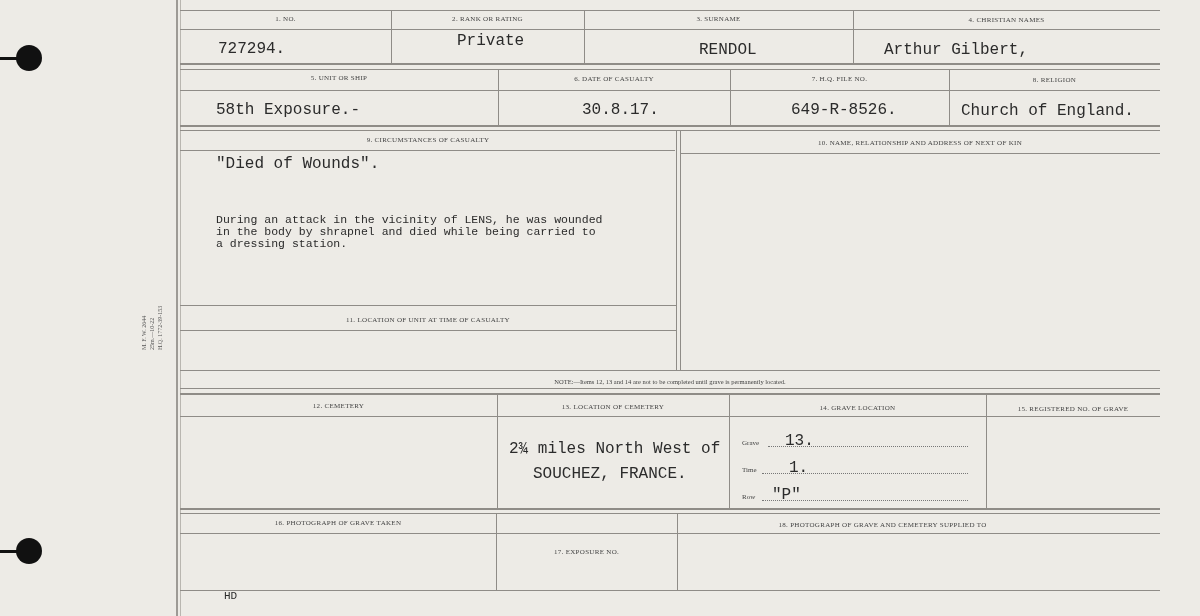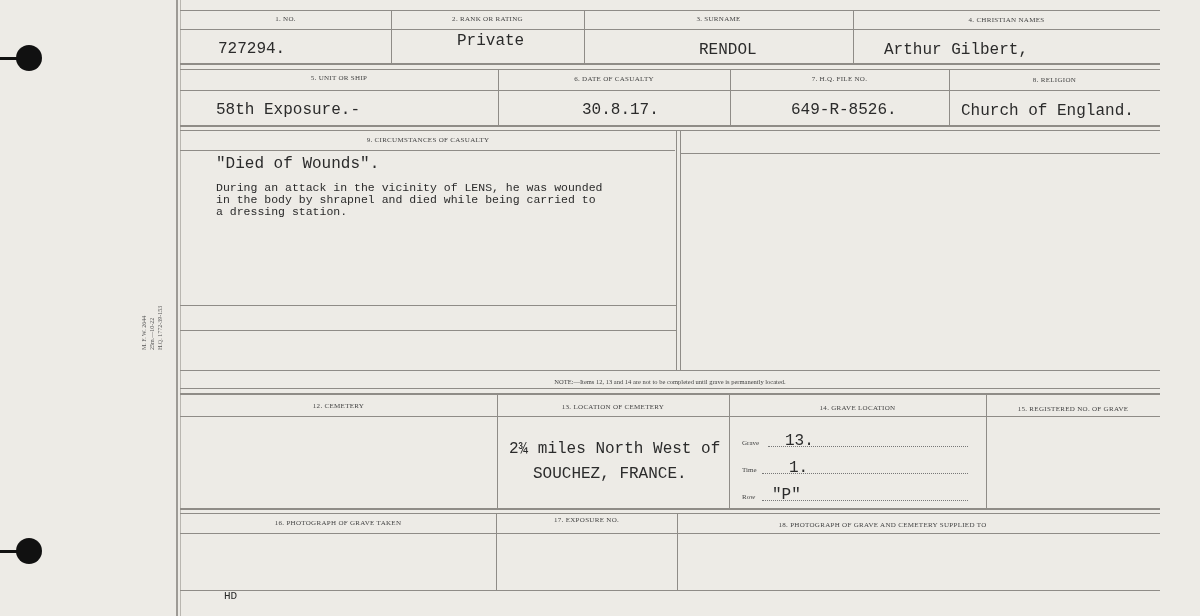--- a/index.html
+++ b/index.html
@@ -27,21 +27,21 @@
     position:absolute; font-size:7px; letter-spacing:0.3px; color:#444;
     text-transform:uppercase; text-align:center; white-space:nowrap;
     font-family:"Liberation Serif", serif;
   }
   .val {
     position:absolute; font-family:"Liberation Mono", monospace;
     font-size:16px; color:#2b2b2b; white-space:nowrap;
   }
   .para {
     position:absolute; font-family:"Liberation Mono", monospace;
-    font-size:11.5px; line-height:12px; color:#2b2b2b; white-space:pre;
+    font-size:11.5px; line-height:12px; color:#2b2b2b; white-space:pre;margin-top:32px;
   }
   .small { position:absolute; font-size:7px; color:#444; font-family:"Liberation Serif", serif; }
   .dots { position:absolute; border-bottom:1px dotted #777; height:1px; }
 </style>
 </head>
 <body>
 
 <div class="card">
 
   <div class="hole-stub" style="top:57px"></div>
@@ -95,26 +95,28 @@
   <div class="hl" style="left:180px;top:130px;width:980px"></div>
   <div class="hl" style="left:180px;top:150px;width:495px"></div>
   <div class="hl" style="left:680px;top:153px;width:480px"></div>
   <div class="vl" style="left:676px;top:130px;height:240px"></div>
   <div class="vl" style="left:680px;top:130px;height:240px"></div>
   <div class="hl" style="left:180px;top:305px;width:496px"></div>
   <div class="hl" style="left:180px;top:330px;width:496px"></div>
   <div class="hl" style="left:180px;top:370px;width:980px"></div>
 
   <div class="lbl" style="left:180px;top:136px;width:496px">9. Circumstances of Casualty</div>
+  <div class="lbl" style="left:680px;top:139px;width:480px">10. Name, Relationship and Address of Next of Kin</div>
 
   <div class="val" style="left:216px;top:155px">"Died of Wounds".</div>
   <div class="para" style="left:216px;top:182px">During an attack in the vicinity of LENS, he was wounded
 in the body by shrapnel and died while being carried to
 a dressing station.</div>
 
+  <div class="lbl" style="left:180px;top:316px;width:496px">11. Location of Unit at Time of Casualty</div>
 
   <div class="hl" style="left:180px;top:388px;width:980px"></div>
   <div class="small" style="left:180px;top:378px;width:980px;text-align:center;font-size:6.5px">NOTE:—Items 12, 13 and 14 are not to be completed until grave is permanently located.</div>
 
   <div class="hl2" style="left:180px;top:393px;width:980px"></div>
   <div class="hl" style="left:180px;top:416px;width:980px"></div>
   <div class="hl2" style="left:180px;top:508px;width:980px"></div>
   <div class="vl" style="left:497px;top:393px;height:115px"></div>
   <div class="vl" style="left:729px;top:393px;height:115px"></div>
   <div class="vl" style="left:986px;top:393px;height:115px"></div>
@@ -139,18 +141,18 @@
   <div class="dots" style="left:762px;top:499px;width:206px"></div>
   <div class="val" style="left:772px;top:486px">"P"</div>
 
   <div class="hl" style="left:180px;top:513px;width:980px"></div>
   <div class="hl" style="left:180px;top:533px;width:980px"></div>
   <div class="hl" style="left:180px;top:590px;width:980px"></div>
   <div class="vl" style="left:496px;top:513px;height:77px"></div>
   <div class="vl" style="left:677px;top:513px;height:77px"></div>
 
   <div class="lbl" style="left:180px;top:519px;width:316px">16. Photograph of Grave Taken</div>
-  <div class="lbl" style="left:496px;top:516px;width:181px">17. Exposure No.</div>
+  <div class="lbl" style="left:496px;top:548px;width:181px">17. Exposure No.</div>
   <div class="lbl" style="left:641px;top:521px;width:483px">18. Photograph of Grave and Cemetery Supplied to</div>
 
   <div class="val" style="left:224px;top:590px;font-size:11px">HD</div>
 
 </div>
 
 </body></html>

